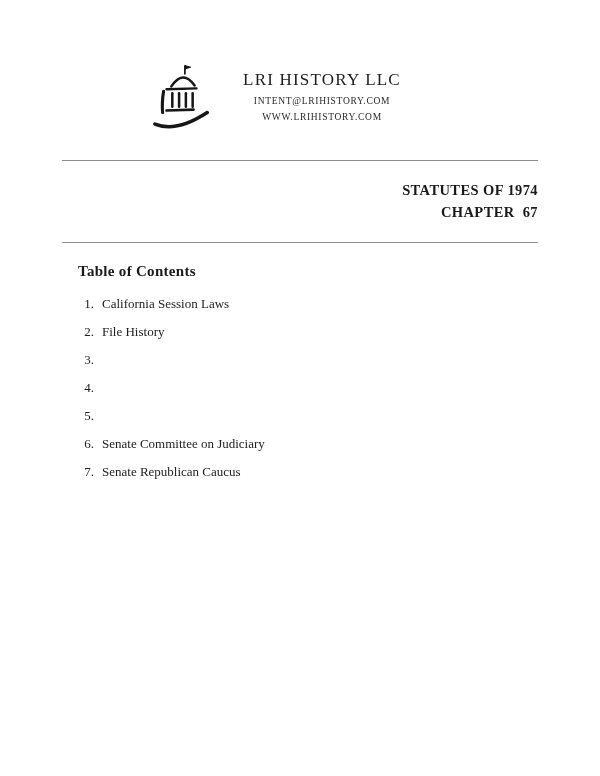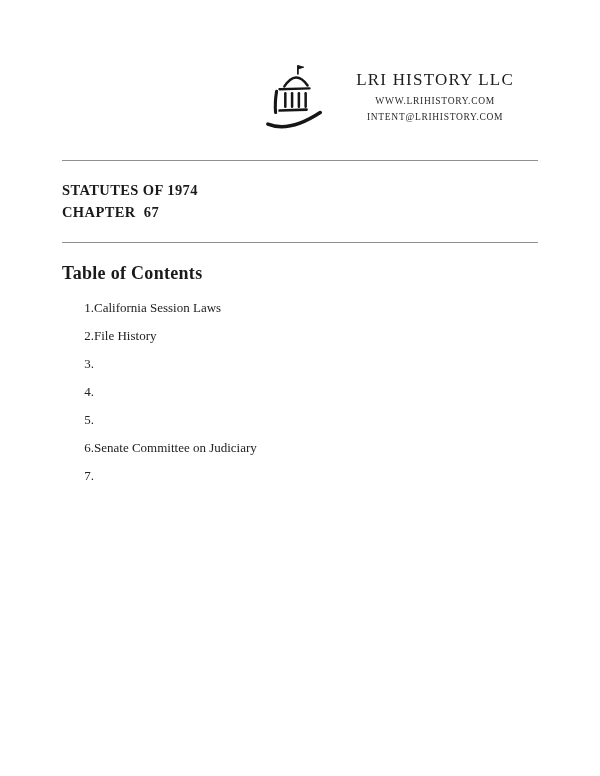--- a/index.html
+++ b/index.html
@@ -19,21 +19,21 @@
     position: absolute;
     inset: 0;
     padding: 0 62px;
     box-sizing: border-box;
   }
 
   
   .letterhead {
     margin-top: 62px;
     display: flex;
-    justify-content: flex-end;
+    justify-content: center;
     align-items: center;
     gap: 30px;
     transform: translateX(-24px);
   }
   .logo {
     width: 62px;
     height: 72px;
     flex: 0 0 auto;
   }
   .letterhead-text {
@@ -58,55 +58,57 @@
     border-top: 1px solid #8f8f8f;
     height: 0;
     margin: 0;
   }
   .rule-top { margin-top: 26px; }
   .rule-mid { margin-top: 18px; }
 
   
   .citation {
     margin-top: 18px;
-    text-align: left;
+    text-align: right;
     font-weight: bold;
     font-size: 14.5px;
     letter-spacing: 0.4px;
     color: #1a1a1a;
   }
   .citation-line {
     line-height: 1.55;
     white-space: pre;
   }
 
   
   .toc-title {
     margin-top: 20px;
     font-weight: bold;
-    font-size: 18px;
+    font-size: 15px;
     letter-spacing: 0.3px;
     color: #1a1a1a;
+    margin-left: 16px;
   }
   .toc-list {
     margin-top: 16px;
   }
   .toc-item {
     display: flex;
     align-items: baseline;
     margin: 0 0 12px 14px;
     font-size: 13px;
     color: #222;
   }
   .toc-number {
     width: 18px;
     text-align: right;
     flex: 0 0 auto;
   }
   .toc-label {
+    margin-left: 8px;
   }
 </style>
 </head>
 <body>
 
 <div class="page">
 
   <div class="letterhead">
     <span class="logo">
       <svg viewBox="0 0 64 74" width="62" height="72" fill="none" stroke="#161616" stroke-linecap="round" stroke-linejoin="round">
@@ -125,22 +127,22 @@
         <path d="M36 32 L36 46" stroke-width="2.6"></path>
         <path d="M43 32 L43 46" stroke-width="2.6"></path>
 
         <path d="M16 50 L44 49" stroke-width="2.6"></path>
 
         <path d="M4 64 Q26 73 58 52" stroke-width="3.6"></path>
       </svg>
     </span>
     <div class="letterhead-text">
       <div class="company-name">LRI HISTORY LLC</div>
+      <div class="contact-line">INTENT@LRIHISTORY.COM</div>
       <div class="contact-line">WWW.LRIHISTORY.COM</div>
-      <div class="contact-line">INTENT@LRIHISTORY.COM</div>
     </div>
   </div>
 
   <hr class="rule rule-top">
 
   <div class="citation">
     <div class="citation-line">STATUTES OF 1974</div>
     <div class="citation-line">CHAPTER  67</div>
   </div>
 
@@ -165,16 +167,17 @@
     </div>
     <div class="toc-item">
       <span class="toc-number">5.</span>
     </div>
     <div class="toc-item">
       <span class="toc-number">6.</span>
       <span class="toc-label">Senate Committee on Judiciary</span>
     </div>
     <div class="toc-item">
       <span class="toc-number">7.</span>
+      <span class="toc-label">Senate Republican Caucus</span>
     </div>
   </div>
 
 </div>
 
 </body></html>

